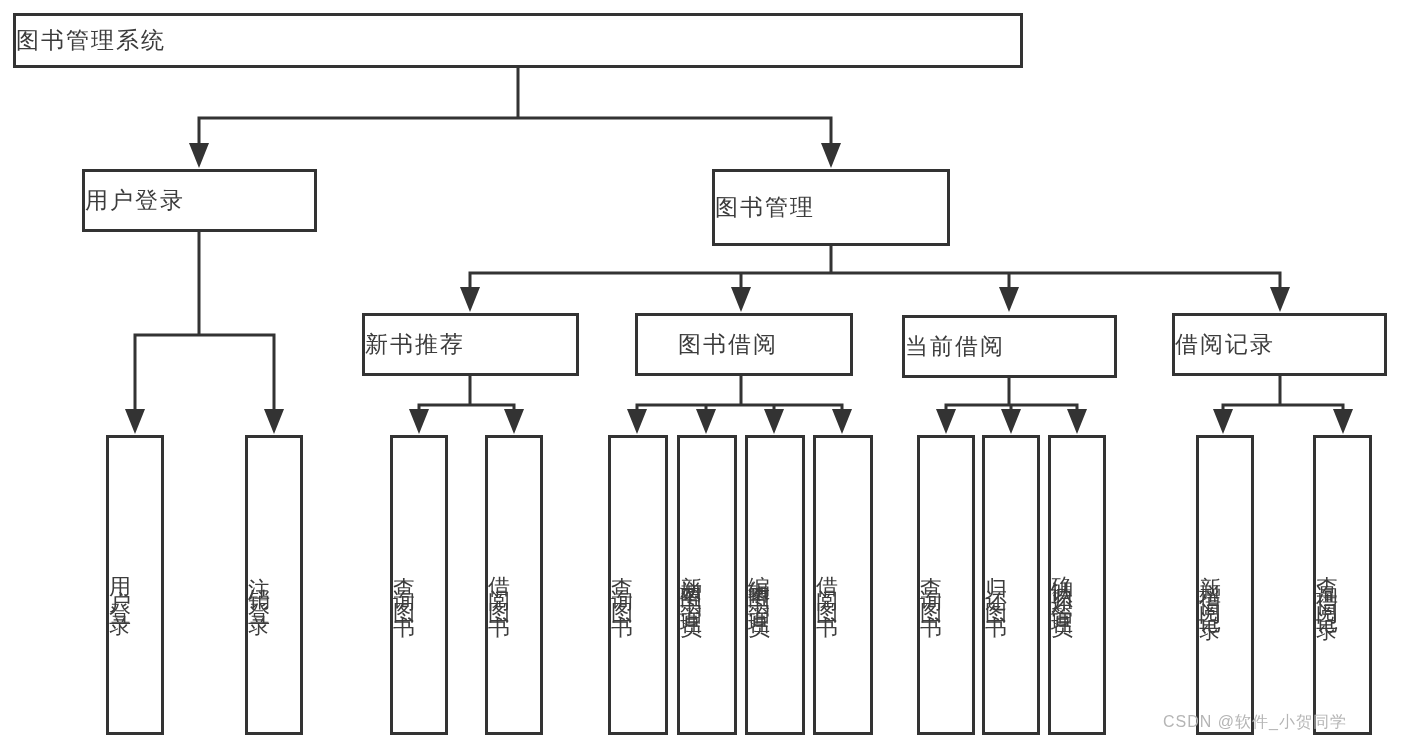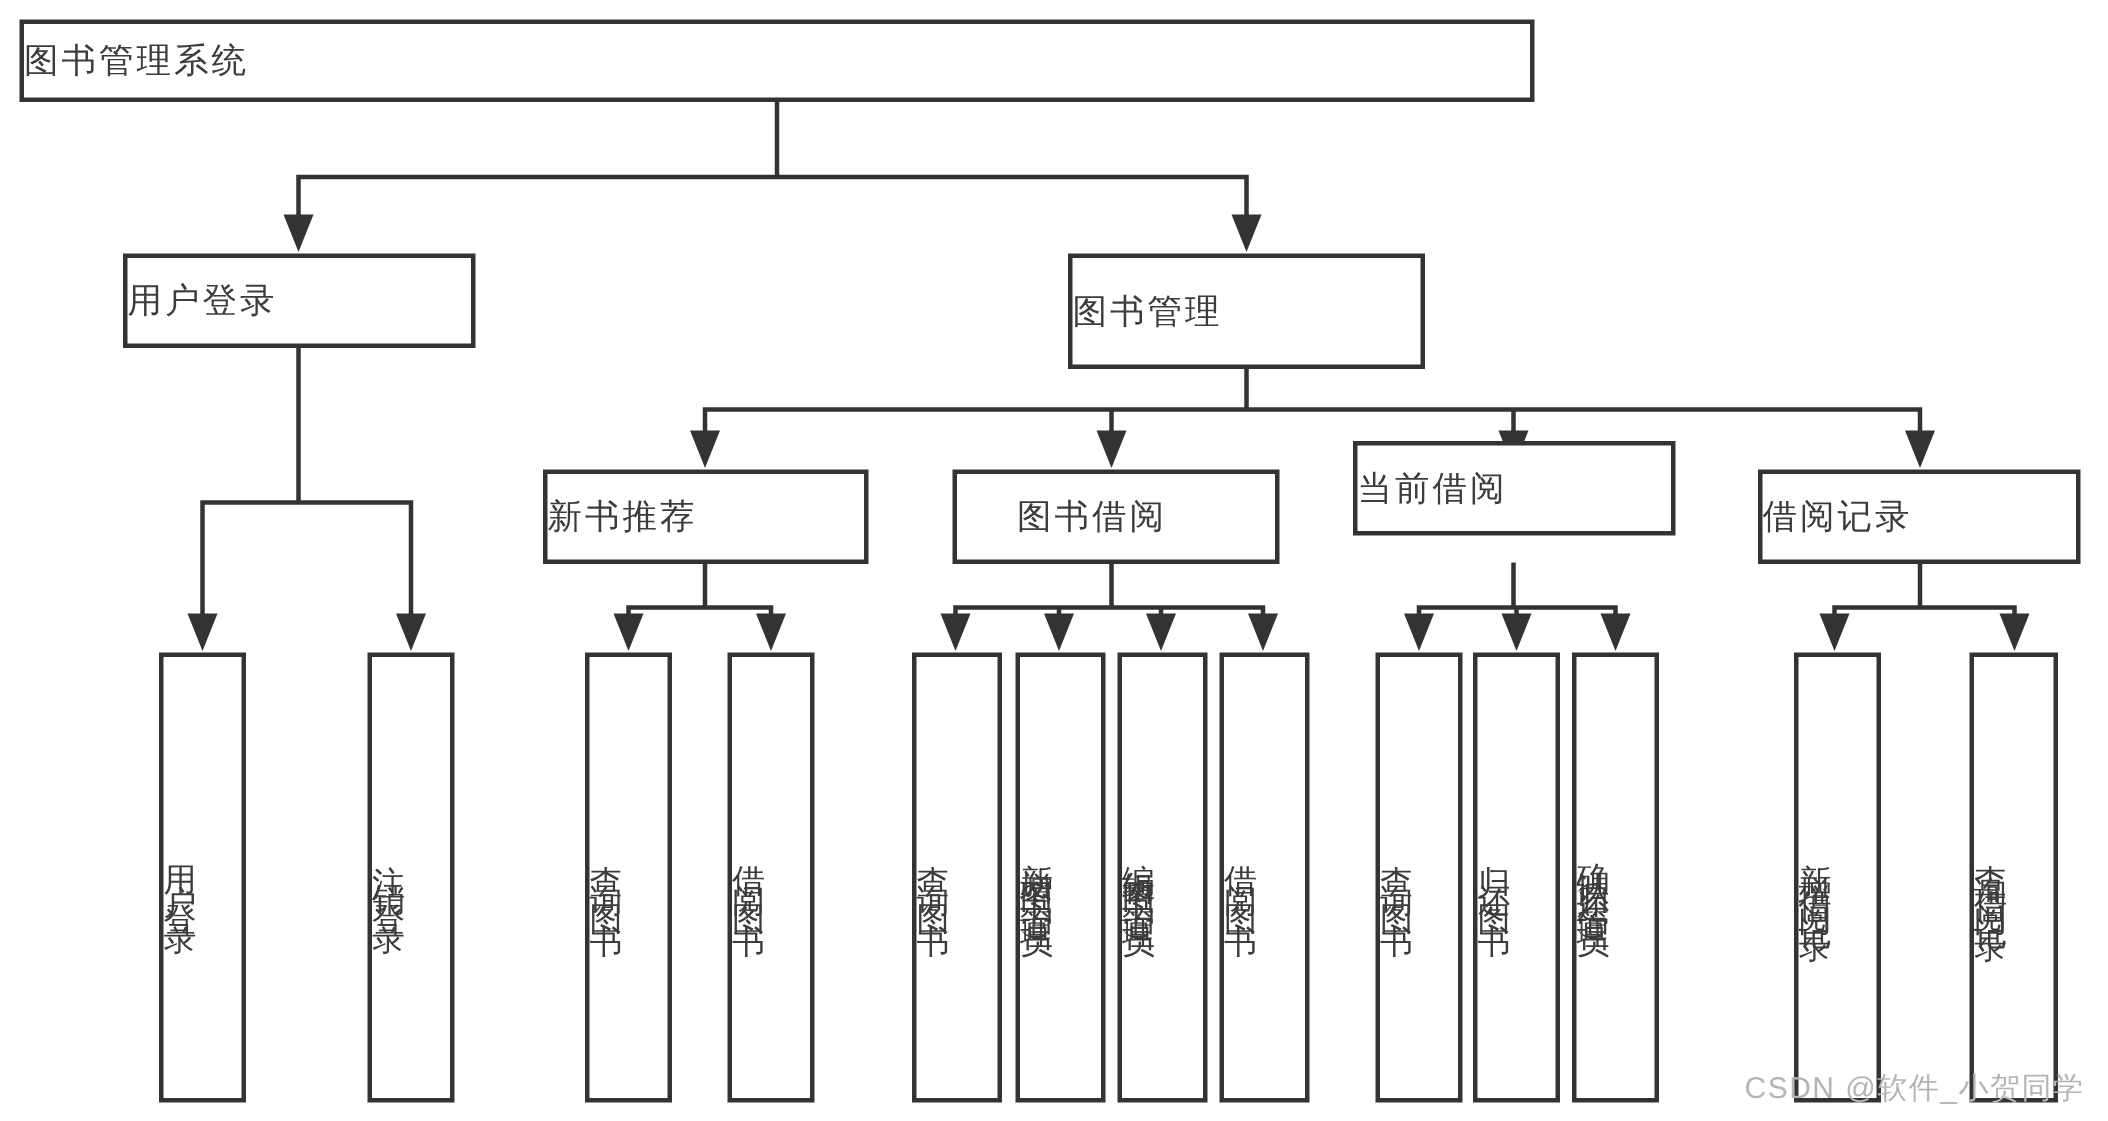--- a/index.html
+++ b/index.html
@@ -33,21 +33,21 @@
     line-height: 1;
     white-space: nowrap;
   }
   .node.v4 span { letter-spacing: 13px; }
   .node.v6 span { letter-spacing: 9px; }
   .node.v9 span { letter-spacing: 6px; }
   #watermark {
     position: absolute;
     left: 1163px;
     top: 712px;
-    font-size: 20px;
+    font-size: 16px;
     color: #b5b5b5;
     letter-spacing: 1px;
     white-space: nowrap;
     z-index: 10;
   }
 </style>
 </head>
 <body>
 
 <div id="canvas">
@@ -105,21 +105,21 @@
   <div class="node h" style="left:712px; top:169px; width:238px; height:77px;">
     <span>图书管理</span>
   </div>
 
   <div class="node h" style="left:362px; top:313px; width:217px; height:63px;">
     <span>新书推荐</span>
   </div>
   <div class="node h" style="left:635px; top:313px; width:218px; height:63px;padding-left:40px;">
     <span>图书借阅</span>
   </div>
-  <div class="node h" style="left:902px; top:294px; width:215px; height:63px;">
+  <div class="node h" style="left:902px; top:315px; width:215px; height:63px;">
     <span>当前借阅</span>
   </div>
   <div class="node h" style="left:1172px; top:313px; width:215px; height:63px;">
     <span>借阅记录</span>
   </div>
 
   <div class="node v v4" style="left:106px; top:435px; width:58px; height:300px;">
     <span>用户登录</span>
   </div>
   <div class="node v v4" style="left:245px; top:435px; width:58px; height:300px;">

